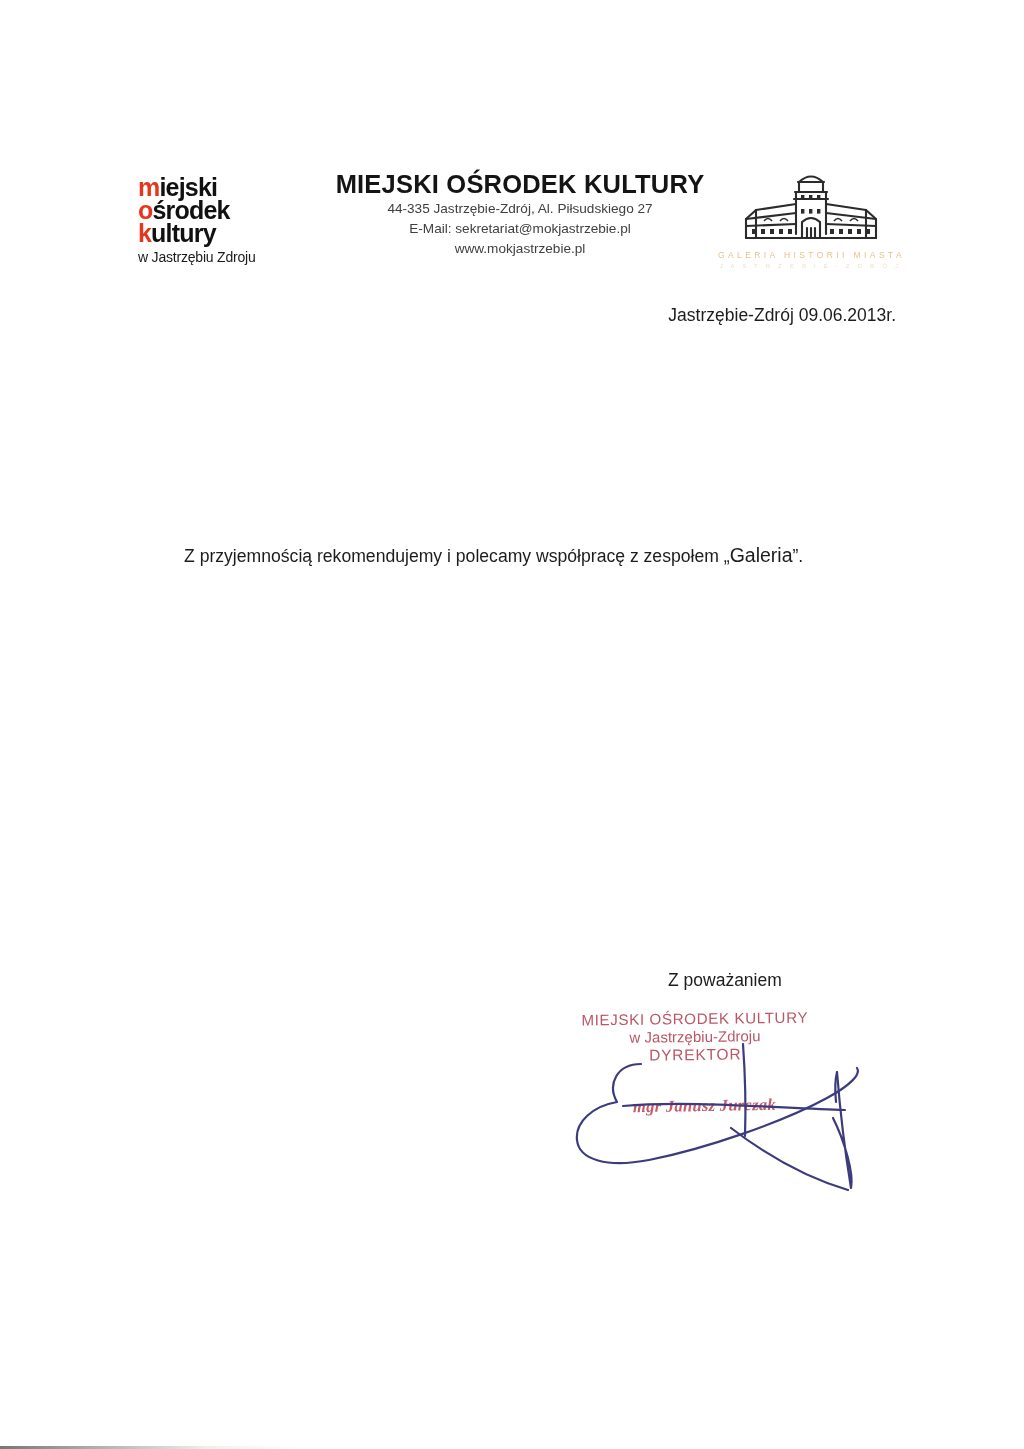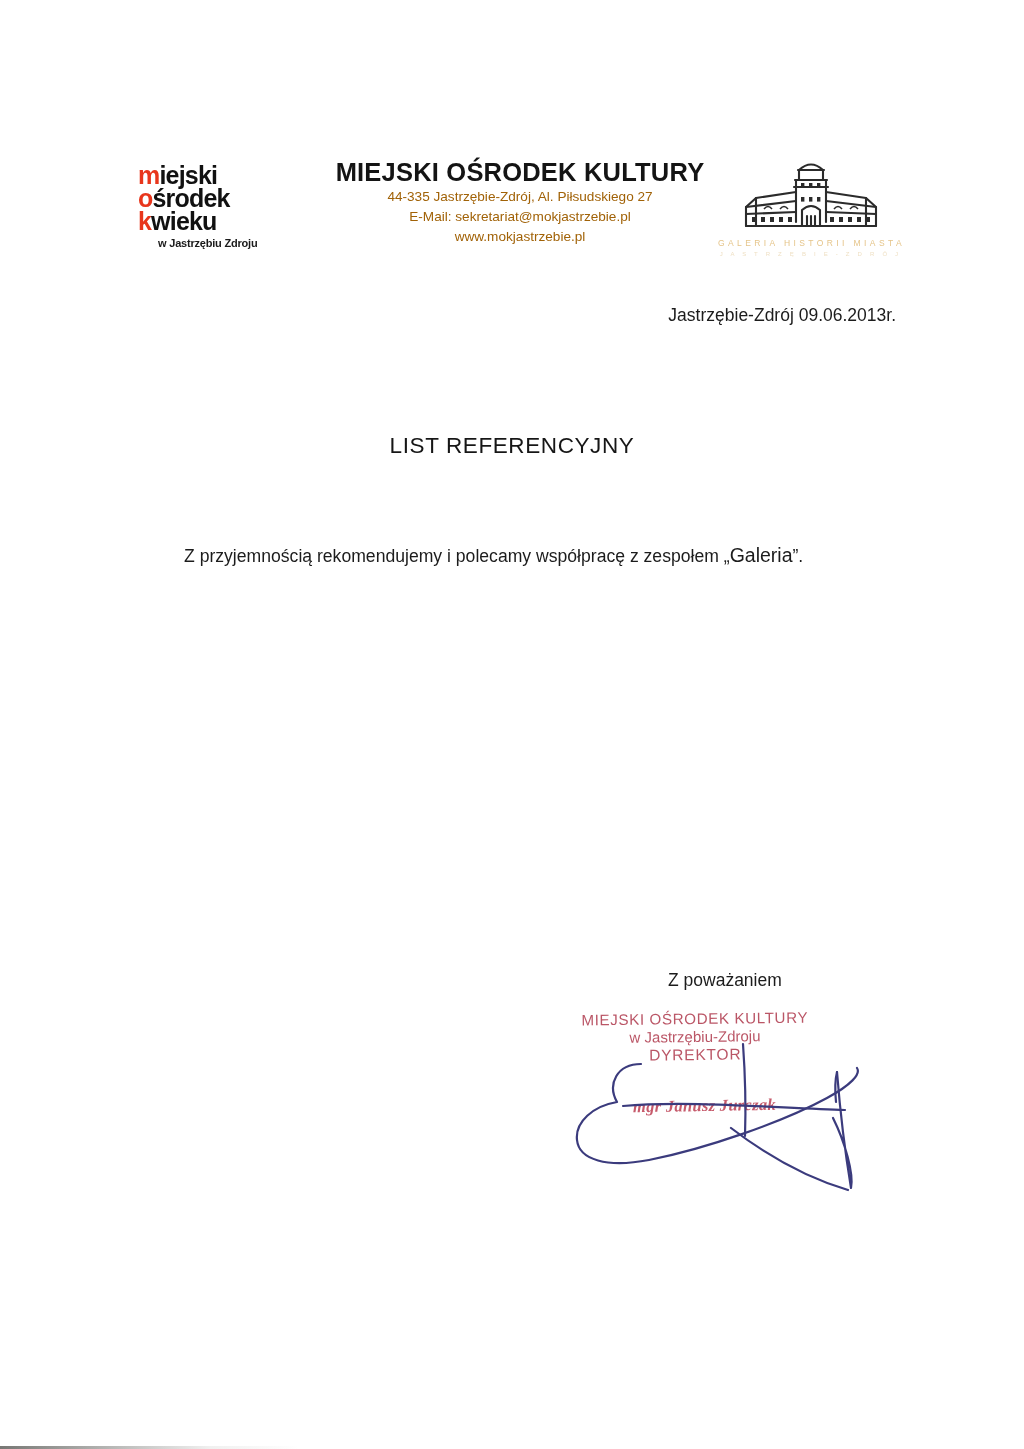--- a/index.html
+++ b/index.html
@@ -12,69 +12,68 @@
     color: #1c1c1c;
     position: relative;
     overflow: hidden;
   }
 
   .page { position: relative; width: 1024px; height: 1449px; }
 
   
   .letterhead {
     position: absolute;
-    top: 152px; left: 0; right: 0;
+    top: 164px; left: 0; right: 0;
     height: 130px;
     padding-left: 32px;
   }
 
   
   .logo-mok {
     position: absolute;
     left: 138px; top: 12px;
     width: 150px;
   }
   .logo-line {
     font-weight: bold;
     font-size: 25px;
     line-height: 23px;
     letter-spacing: -0.8px;
     color: #111111;
     white-space: nowrap;
   }
   .logo-line .initial { color: #e8361c; }
   .logo-sub {
-    font-size: 11px;
-    font-weight: bold;
+    font-size: 14px;
+    font-weight: normal;
     color: #1a1a1a;
     margin-top: 4px;
     letter-spacing: -0.2px;
     white-space: nowrap;
-    margin-left: 20px;
   }
 
   
   .addr {
     position: absolute;
     left: 300px;
     width: 440px;
     top: 6px;
     text-align: center;
   }
   .addr-title {
     font-size: 25.5px;
     font-weight: bold;
     letter-spacing: 0.2px;
     color: #141414;
     white-space: nowrap;
   }
   .addr-line {
     font-size: 13.6px;
     line-height: 20px;
-    color: #a16207;
+    color: #404040;
     white-space: nowrap;
     font-weight: 500;
   }
   .addr-line:first-of-type { margin-top: 5px; }
 
   
   .galeria {
     position: absolute;
     left: 718px; top: 2px;
     width: 185px;
@@ -213,21 +212,21 @@
 </head>
 <body>
 
 <div class="page">
 
   <div class="letterhead">
 
     <div class="logo-mok">
       <div class="logo-line"><span class="initial">m</span><span>iejski</span></div>
       <div class="logo-line"><span class="initial">o</span><span>środek</span></div>
-      <div class="logo-line"><span class="initial">k</span><span>wieku</span></div>
+      <div class="logo-line"><span class="initial">k</span><span>ultury</span></div>
       <div class="logo-sub">w Jastrzębiu Zdroju</div>
     </div>
 
     <div class="addr">
       <div class="addr-title">MIEJSKI OŚRODEK KULTURY</div>
       <div class="addr-line">44-335 Jastrzębie-Zdrój, Al. Piłsudskiego 27</div>
       <div class="addr-line">E-Mail: sekretariat@mokjastrzebie.pl</div>
       <div class="addr-line">www.mokjastrzebie.pl</div>
     </div>
 
@@ -289,21 +288,20 @@
           <path d="M114 55 q4 -5 8 0"></path>
         </g>
       </svg>
       <div class="galeria-cap">GALERIA HISTORII MIASTA</div>
       <div class="galeria-sub">J A S T R Z Ę B I E - Z D R Ó J</div>
     </div>
   </div>
 
   <div class="dateline">Jastrzębie-Zdrój 09.06.2013r.</div>
 
-  <div class="doc-title">LIST REFERENCYJNY</div>
 
   <div class="body-copy">
 
 
     <p class="para last"><span>Z przyjemnością rekomendujemy i polecamy współpracę z zespołem „</span><span class="brand">Galeria</span><span>”.</span></p>
   </div>
 
   <div class="closing">Z poważaniem</div>
 
   <div class="sig-area">

